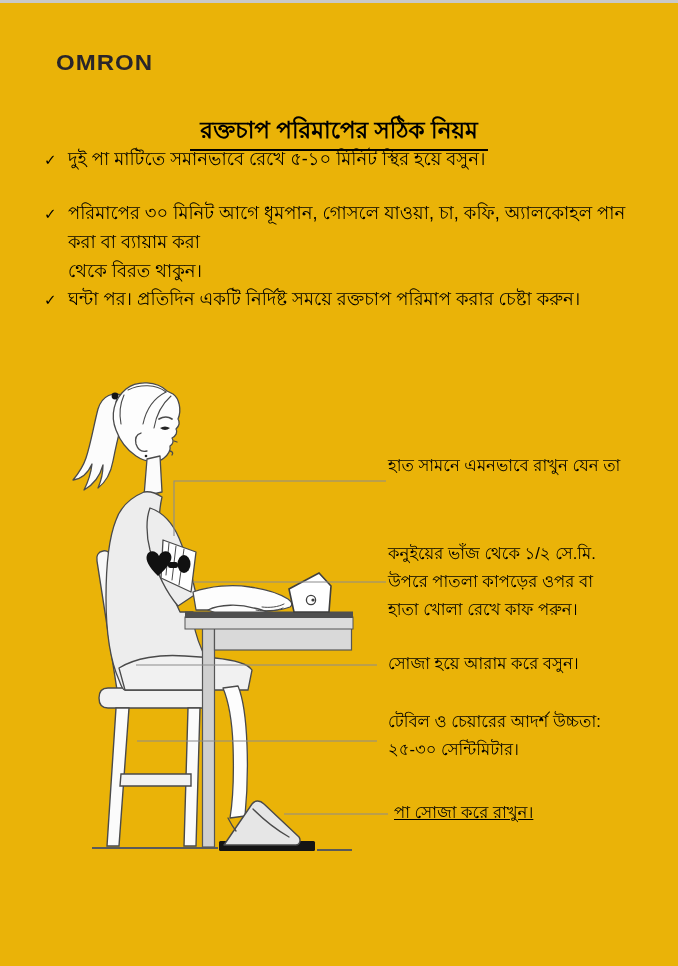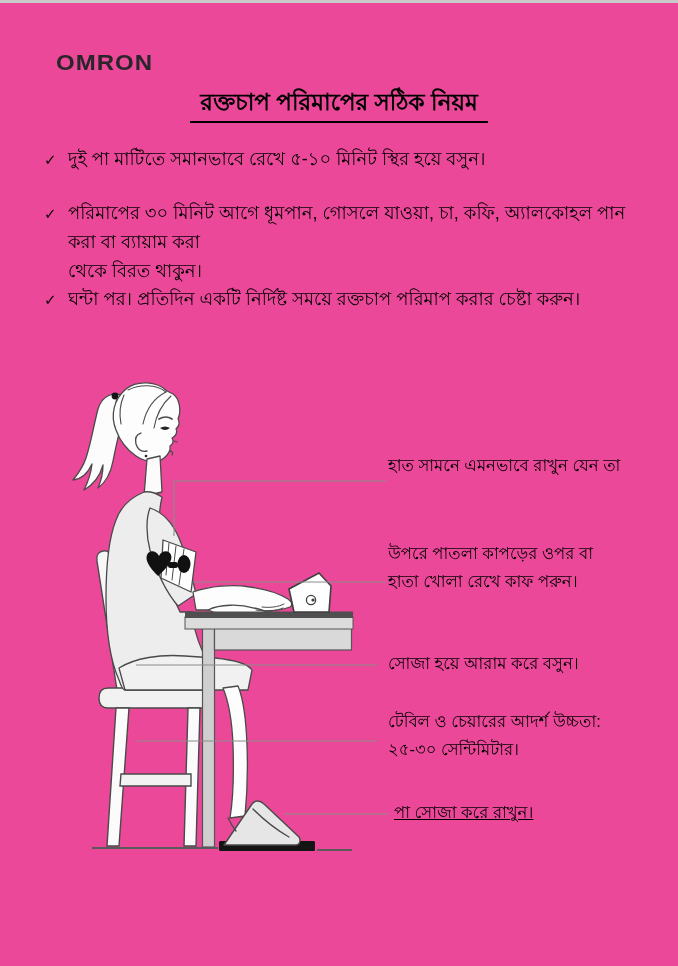--- a/index.html
+++ b/index.html
@@ -1,28 +1,28 @@
 <!DOCTYPE html>
 <html lang="bn"><head>
 <meta charset="utf-8">
 <style>
   html,body{margin:0;padding:0;background:#ffffff;}
   .page{
-    position:relative;width:678px;height:966px;background:#ec4899;overflow:hidden;
+    position:relative;width:678px;height:966px;background:#eab308;overflow:hidden;
     font-family:"Liberation Sans","DejaVu Sans",sans-serif;color:#000;
   }
   .top-strip{position:absolute;top:0;left:0;width:678px;height:3px;background:#c9c9c9;}
   .logo{
     position:absolute;left:56px;top:50px;font-size:24px;font-weight:900;
     letter-spacing:1px;color:#29252a;transform:scaleY(.92);transform-origin:left top;
   }
   .title-wrap{position:absolute;left:0;top:89px;width:100%;text-align:center;}
   .title{
     display:inline-block;font-size:23px;font-weight:bold;line-height:26px;
-    padding:0 10px 6px 10px;border-bottom:2px solid #000;
+    padding:0 10px 6px 10px;border-bottom:2px solid #000;margin-top:28px;
   }
   .bullet{position:absolute;left:44px;width:592px;display:flex;}
   .bullet .mark{flex:0 0 24px;font-size:15px;line-height:29px;}
   .bullet .lines{font-size:18px;line-height:29px;}
   .b1{top:145px;} .b2{top:199px;} .b3{top:285px;}
   .callout{position:absolute;font-size:16.5px;line-height:28px;}
   .c1{left:388px;top:451px;}
   .c2{left:388px;top:539px;}
   .c3{left:388px;top:649px;}
   .c4{left:388px;top:707px;}
@@ -149,20 +149,21 @@
       <path d="M137,741 L377,741"></path>
       <path d="M284,814 L388,814"></path>
     </g>
   </svg>
 
   <div class="callout c1">
     <div>হাত সামনে এমনভাবে রাখুন যেন তা</div>
   </div>
 
   <div class="callout c2">
+    <div>কনুইয়ের ভাঁজ থেকে ১/২ সে.মি.</div>
     <div>উপরে পাতলা কাপড়ের ওপর বা</div>
     <div>হাতা খোলা রেখে কাফ পরুন।</div>
   </div>
 
   <div class="callout c3">
     <div>সোজা হয়ে আরাম করে বসুন।</div>
   </div>
 
   <div class="callout c4">
     <div>টেবিল ও চেয়ারের আদর্শ উচ্চতা:</div>

